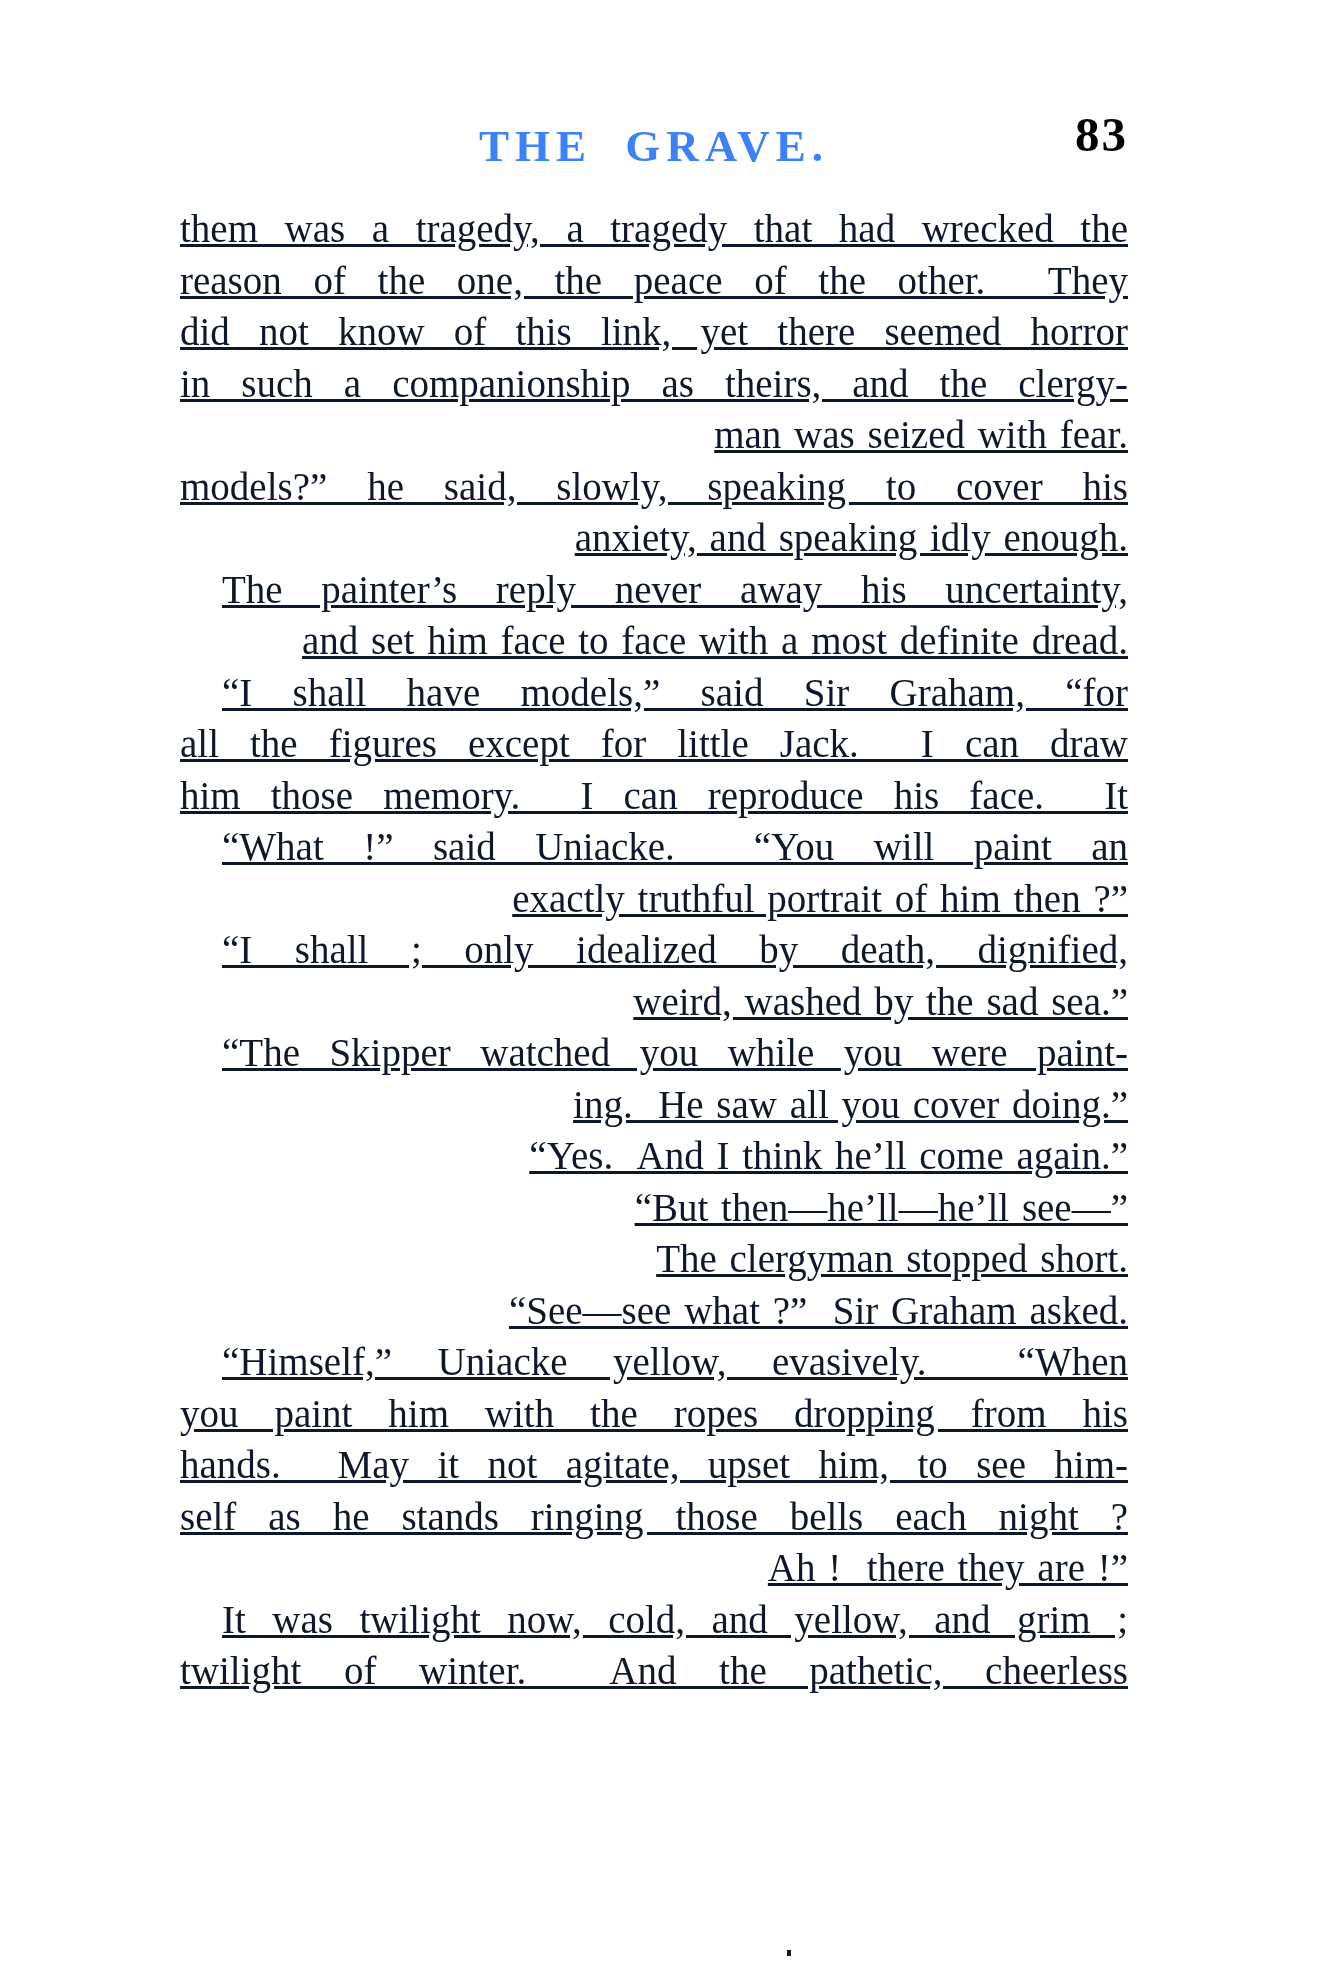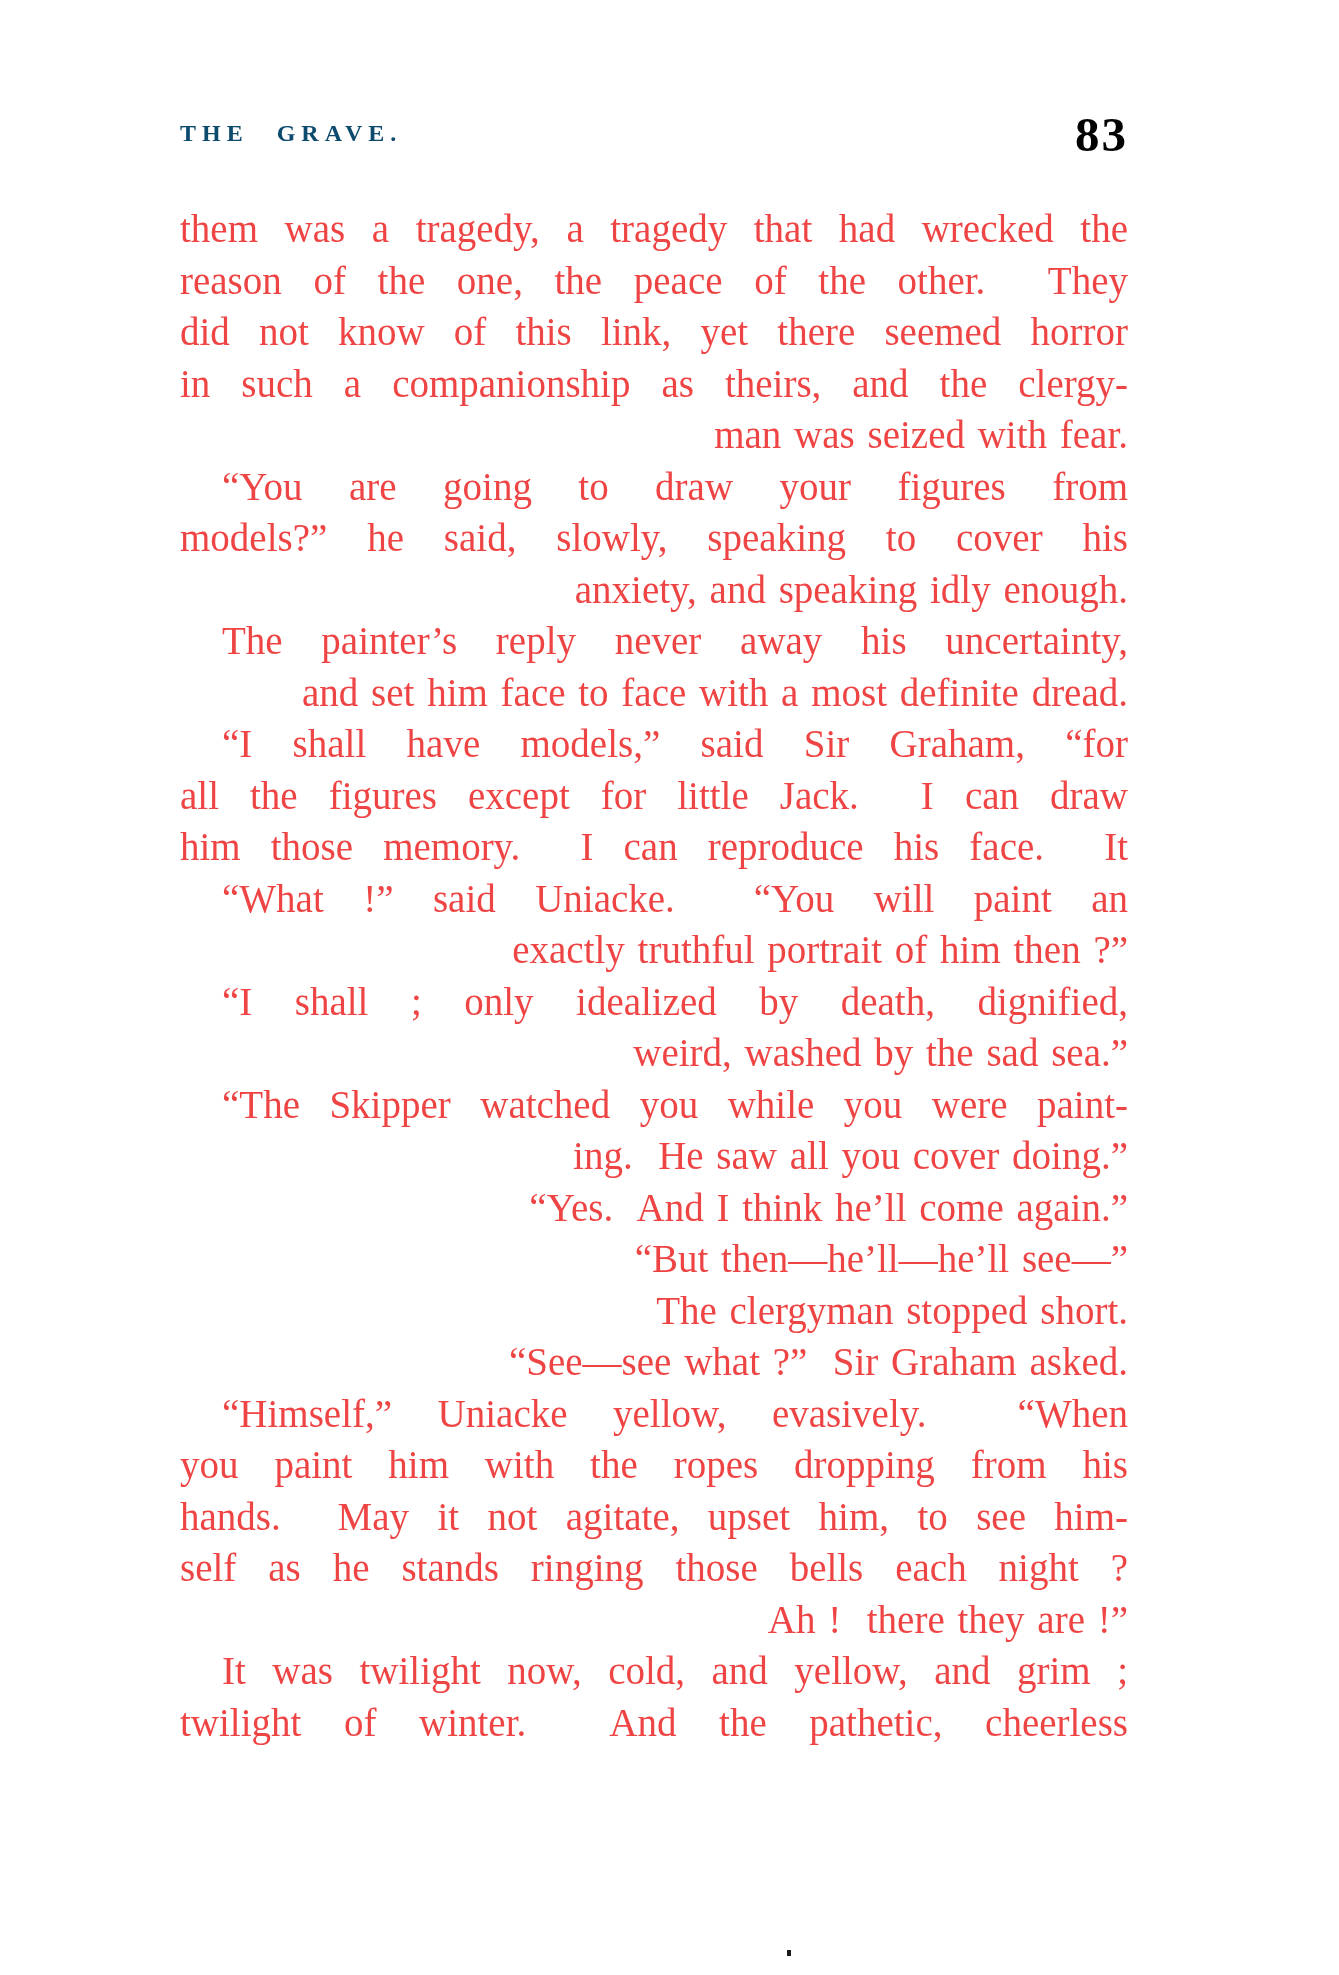--- a/index.html
+++ b/index.html
@@ -21,26 +21,26 @@
     left: 180px;
     top: 110px;
     width: 948px;
     height: 56px;
   }
   .running-title {
     position: absolute;
     left: 0;
     right: 0;
     top: 10px;
-    text-align: left;
-    font-size: 24px;
+    text-align: center;
+    font-size: 45px;
     font-weight: 700;
     letter-spacing: 6px;
     word-spacing: 16px;
-    color: #0c4a6e;
+    color: #3b82f6;
   }
   .folio {
     position: absolute;
     right: 0;
     top: -4px;
     font-size: 49px;
     font-weight: 700;
     letter-spacing: 2px;
     color: #000000;
   }
@@ -50,21 +50,22 @@
     top: 203px;
     width: 948px;
   }
   .line {
     margin: 0;
     padding: 0;
     font-size: 39px;
     line-height: 51.5px;
     word-spacing: 3px;
     white-space: pre-wrap;
-    color: #ef4444;
+    color: #0f172a;
+    text-decoration: underline;
   }
   .j {
     text-align: justify;
     text-align-last: justify;
   }
   .l {
     text-align: right;
   }
   .i {
     text-indent: 42px;
@@ -89,21 +90,20 @@
     <span class="running-title">THE GRAVE.</span>
     <span class="folio">83</span>
   </div>
 
   <div class="text-block">
     <p class="line j">them was a tragedy, a tragedy that had wrecked the</p>
     <p class="line j">reason of the one, the peace of the other.  They</p>
     <p class="line j">did not know of this link, yet there seemed horror</p>
     <p class="line j">in such a companionship as theirs, and the clergy-</p>
     <p class="line l">man was seized with fear.</p>
-    <p class="line j i">“You are going to draw your figures from</p>
     <p class="line j">models?” he said, slowly, speaking to cover his</p>
     <p class="line l">anxiety, and speaking idly enough.</p>
     <p class="line j i">The painter’s reply never away his uncertainty,</p>
     <p class="line l">and set him face to face with a most definite dread.</p>
     <p class="line j i">“I shall have models,” said Sir Graham, “for</p>
     <p class="line j">all the figures except for little Jack.  I can draw</p>
     <p class="line j">him those memory.  I can reproduce his face.  It</p>
     <p class="line j i">“What !” said Uniacke.  “You will paint an</p>
     <p class="line l">exactly truthful portrait of him then ?”</p>
     <p class="line j i">“I shall ; only idealized by death, dignified,</p>

